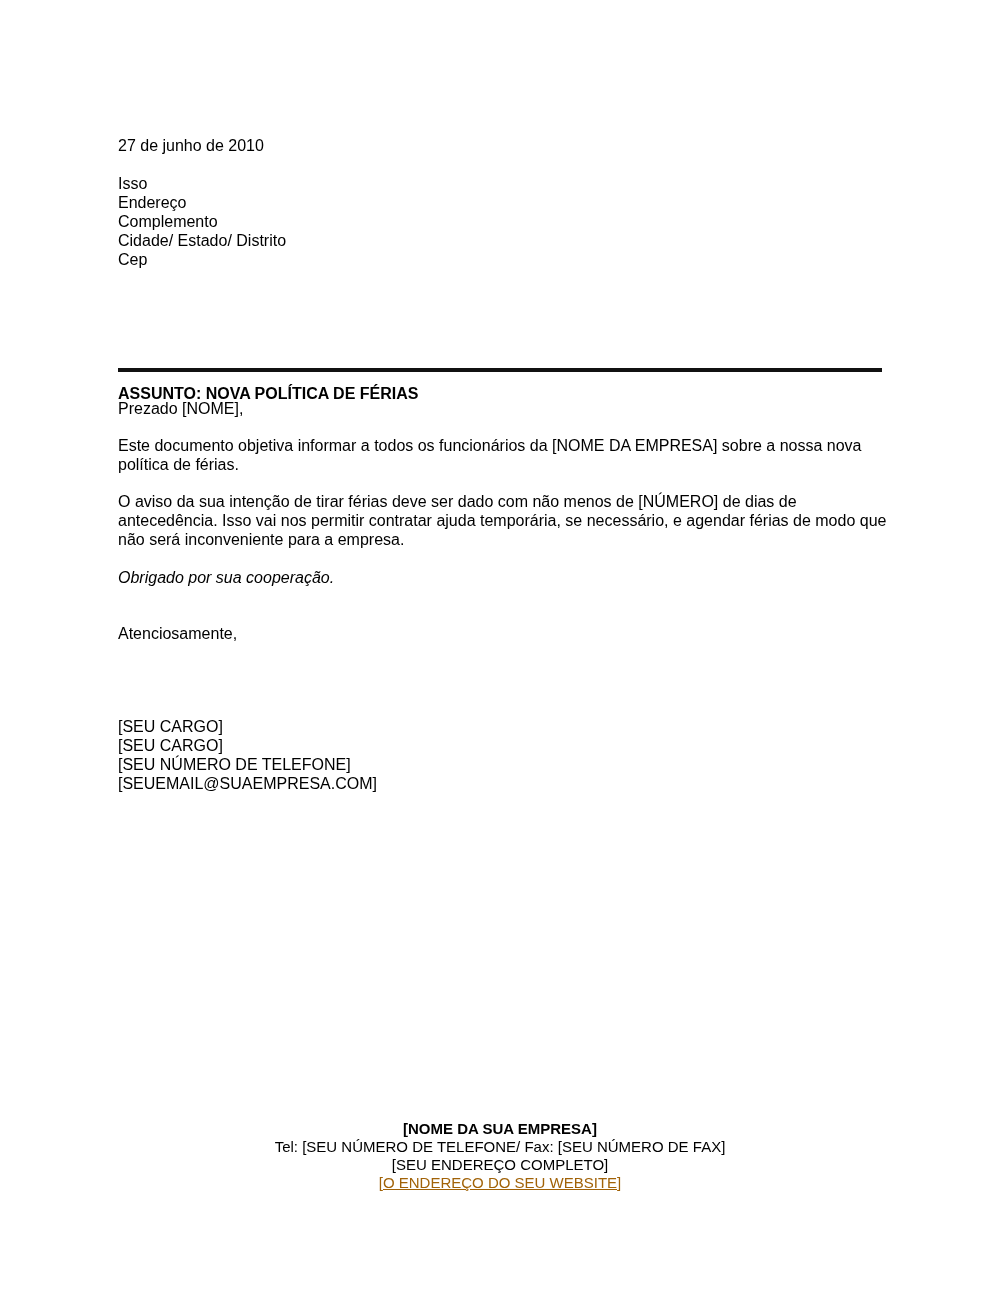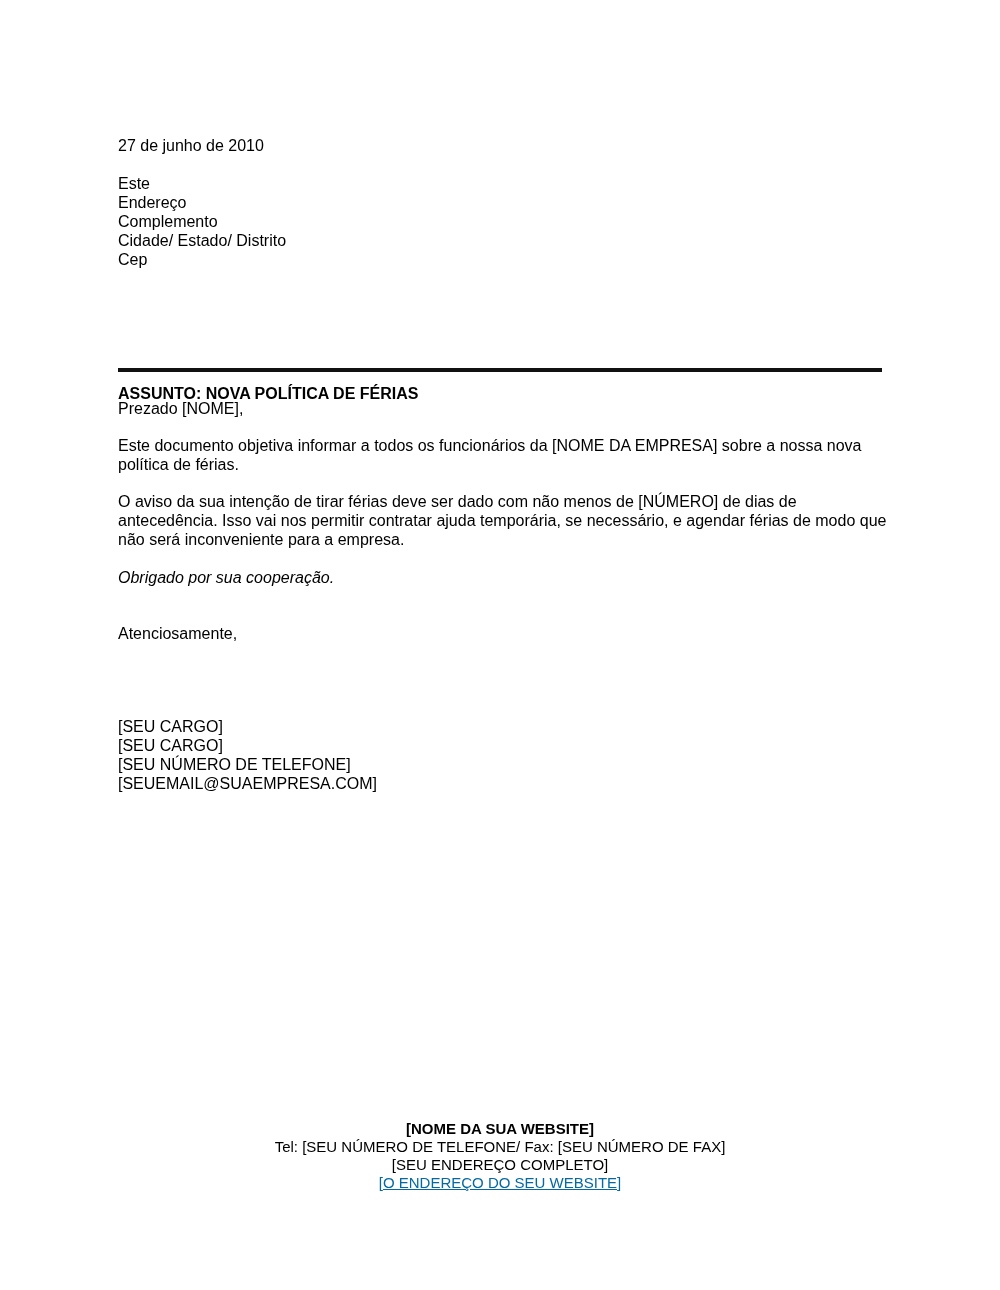--- a/index.html
+++ b/index.html
@@ -45,33 +45,33 @@
       position: absolute;
       left: 0;
       width: 1000px;
       top: 1120px;
       text-align: center;
       font-size: 15px;
       line-height: 18px;
     }
     .footer .bold { font-weight: bold; }
     .footer a {
-      color: #0369a1;
+      color: #a16207;
       text-decoration: underline;
     }
   </style>
 </head>
 <body>
 
 <div class="page">
 
   <div class="abs line" style="top:136px;">27 de junho de 2010</div>
 
   <div class="abs" style="top:174px;">
-    <span class="line">Este</span>
+    <span class="line">Isso</span>
     <span class="line">Endereço</span>
     <span class="line">Complemento</span>
     <span class="line">Cidade/ Estado/ Distrito</span>
     <span class="line">Cep</span>
   </div>
 
   <div class="abs line subject" style="top:342px;">ASSUNTO: NOVA POLÍTICA DE FÉRIAS</div>
   <div class="rule"></div>
 
   <div class="abs line" style="top:399px;">Prezado [NOME],</div>
@@ -85,19 +85,19 @@
   <div class="abs line" style="top:624px;">Atenciosamente,</div>
 
   <div class="abs" style="top:717px;">
     <span class="line">[SEU CARGO]</span>
     <span class="line">[SEU CARGO]</span>
     <span class="line">[SEU NÚMERO DE TELEFONE]</span>
     <span class="line">[SEUEMAIL@SUAEMPRESA.COM]</span>
   </div>
 
   <div class="footer">
-    <div class="bold">[NOME DA SUA WEBSITE]</div>
+    <div class="bold">[NOME DA SUA EMPRESA]</div>
     <div>Tel: [SEU NÚMERO DE TELEFONE/ Fax: [SEU NÚMERO DE FAX]</div>
     <div>[SEU ENDEREÇO COMPLETO]</div>
     <div><a href="#">[O ENDEREÇO DO SEU WEBSITE]</a></div>
   </div>
 
 </div>
 
 </body></html>

